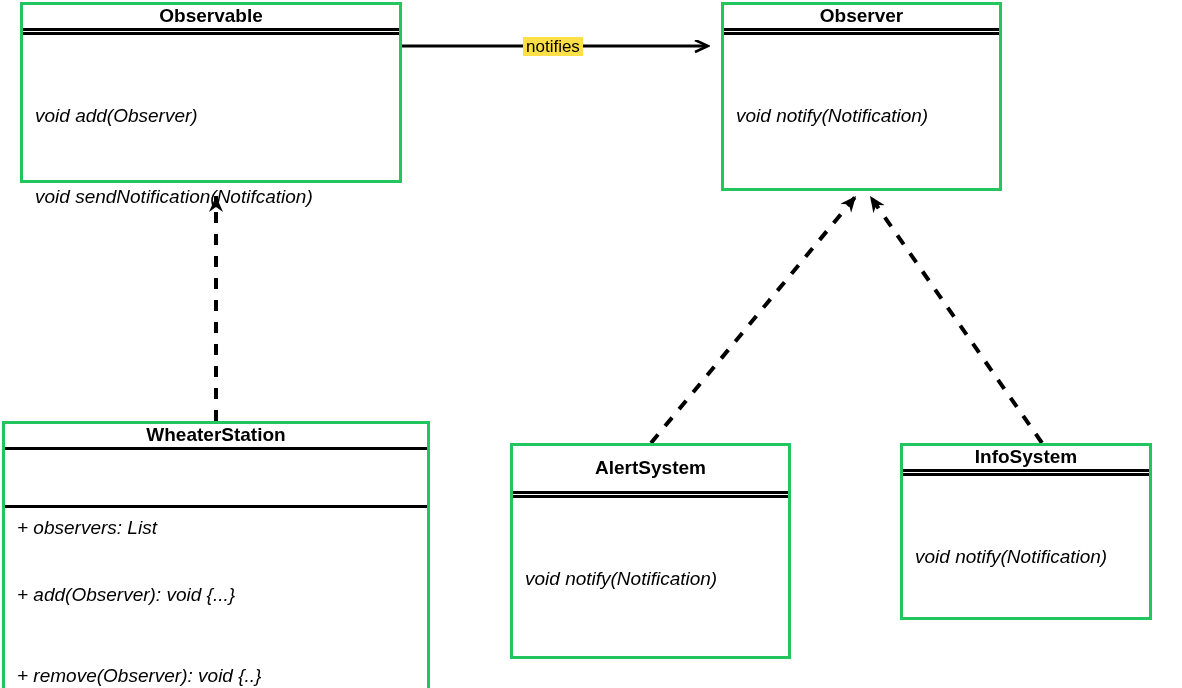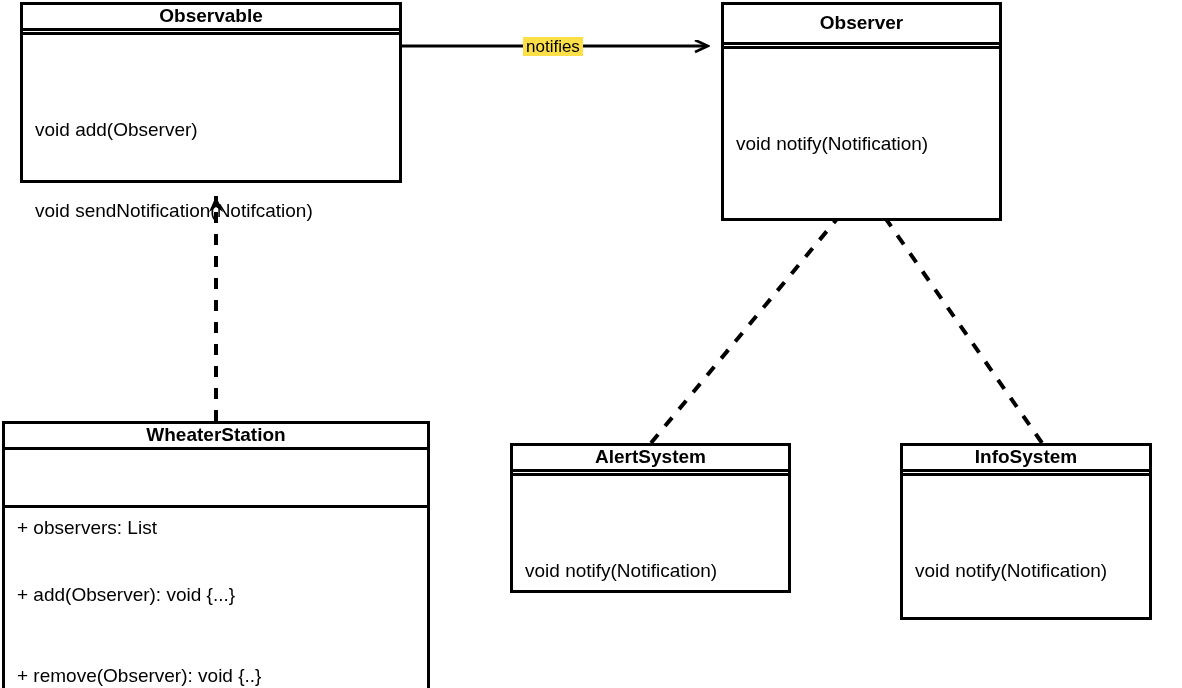--- a/index.html
+++ b/index.html
@@ -17,21 +17,21 @@
     width: 1182px;
     height: 688px;
     background: #ffffff;
     overflow: hidden;
   }
   
   .uml-class {
     position: absolute;
     box-sizing: border-box;
     background: #ffffff;
-    border: 3px solid #000000;
+    border: 3px solid #22c55e;
     display: flex;
     flex-direction: column;
     z-index: 5;
   }
   .uml-name {
     box-sizing: border-box;
     text-align: center;
     font-weight: bold;
     font-size: 19px;
     line-height: 1.2;
@@ -50,25 +50,26 @@
   }
   .sep-single {
     box-sizing: border-box;
     height: 0;
     flex: 0 0 auto;
     border-top: 3px solid #000000;
   }
   .uml-members {
     box-sizing: border-box;
     flex: 1 1 auto;
-    padding: 28px 12px 6px 12px;
+    padding: 14px 12px 6px 12px;
     font-size: 19px;
     line-height: 1.42;
     text-align: left;
     white-space: pre;
+    font-style: italic;
   }
   .uml-members .member {
     display: block;
   }
   
   .edge-layer {
     position: absolute;
     left: 0;
     top: 0;
     width: 1182px;
@@ -118,21 +119,21 @@
 
   <div class="uml-class" style="left:20px; top:2px; width:382px; height:181px;">
     <div class="uml-name" style="height:50px;">Observable</div>
     <div class="sep-double"></div>
     <div class="uml-members">
       <span class="member">void add(Observer)</span>
       <span class="member">void sendNotification(Notifcation)</span>
     </div>
   </div>
 
-  <div class="uml-class" style="left:721px; top:2px; width:281px; height:219px;">
+  <div class="uml-class" style="left:721px; top:2px; width:281px; height:189px;">
     <div class="uml-name" style="height:50px;">Observer</div>
     <div class="sep-double"></div>
     <div class="uml-members">
       <span class="member">void notify(Notification)</span>
     </div>
   </div>
 
   <div class="uml-class" style="left:2px; top:421px; width:428px; height:275px;">
     <div class="uml-name" style="height:50px;">WheaterStation</div>
     <div class="sep-single"></div>
@@ -140,21 +141,21 @@
       <span class="member">+ observers: List</span>
     </div>
     <div class="sep-single"></div>
     <div class="uml-members" style="padding-top:20px;">
       <span class="member">+ add(Observer): void {...}</span>
       <span class="member">+ remove(Observer): void {..}</span>
       
     </div>
   </div>
 
-  <div class="uml-class" style="left:510px; top:443px; width:281px; height:150px;">
+  <div class="uml-class" style="left:510px; top:443px; width:281px; height:216px;">
     <div class="uml-name" style="height:45px;">AlertSystem</div>
     <div class="sep-double"></div>
     <div class="uml-members">
       <span class="member">void notify(Notification)</span>
     </div>
   </div>
 
   <div class="uml-class" style="left:900px; top:443px; width:252px; height:177px;">
     <div class="uml-name" style="height:45px;">InfoSystem</div>
     <div class="sep-double"></div>

